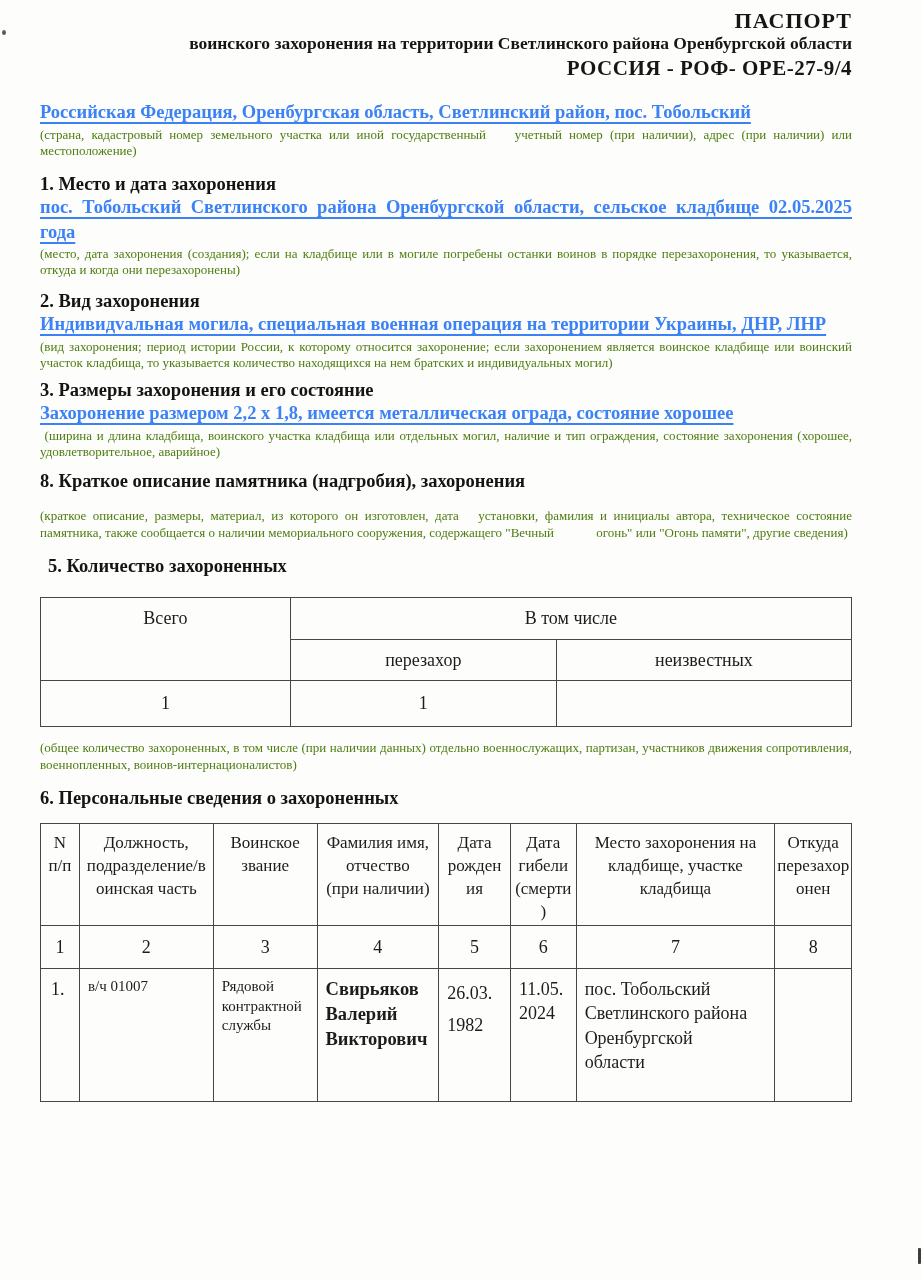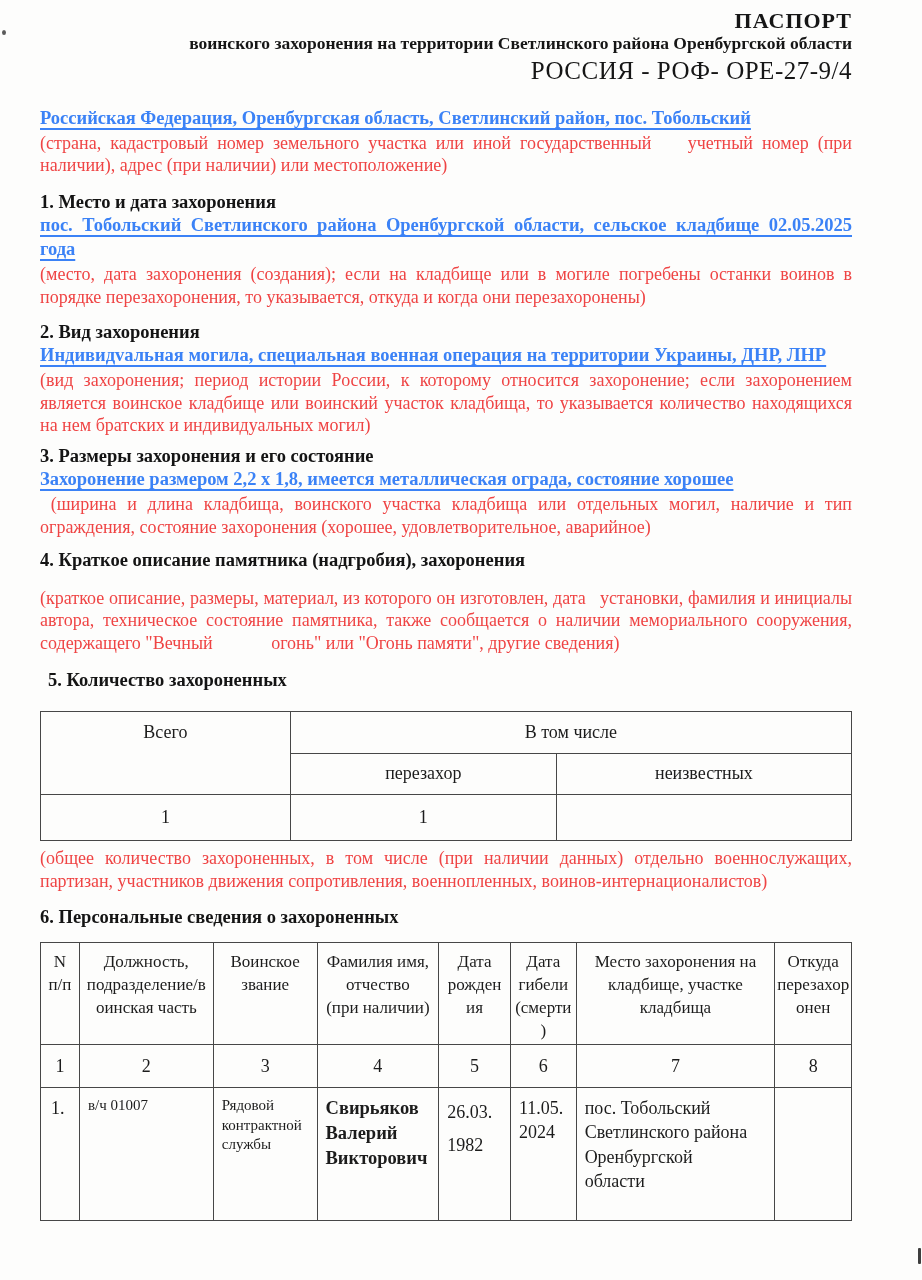--- a/index.html
+++ b/index.html
@@ -11,44 +11,44 @@
   }
   .page{
     position:relative;box-sizing:border-box;
     width:922px;height:1280px;
     background:#fdfdfc;
     padding:8px 70px 0 40px;
   }
   .center{text-align:right;}
   .doc-title{font-size:22px;font-weight:bold;line-height:1.15;letter-spacing:1px;color:#161616;}
   .doc-subtitle{font-size:17.5px;font-weight:bold;line-height:1.25;color:#161616;}
-  .doc-code{font-size:25px;font-weight:normal;line-height:1.3;letter-spacing:0.5px;color:#161616;}
+  .doc-code{font-size:21px;font-weight:bold;line-height:1.3;letter-spacing:0.5px;color:#161616;}
   .value{
     font-size:18.5px;font-weight:bold;line-height:1.3;color:#3b82f6;
     text-decoration:underline;text-underline-offset:3.5px;text-decoration-thickness:1.6px;
     text-align:justify;
   }
   .hint{
-    font-size:18px;line-height:1.26;color:#ef4444;
+    font-size:13px;line-height:1.26;color:#4d7c0f;
     text-align:justify;white-space:pre-wrap;
   }
   .sec-heading{font-size:18.5px;font-weight:bold;line-height:1.2;color:#141414;}
   
   .m-loc-value{margin-top:18px;}
   .m-loc-hint{margin-top:2px;}
   .m-s1-head{margin-top:14px;}
   .m-s1-hint{margin-top:2px;}
   .m-s2-head{margin-top:12px;}
   .m-s2-hint{margin-top:2px;}
   .m-s3-head{margin-top:8px;}
   .m-s3-hint{margin-top:2px;}
   .m-s4-head{margin-top:10px;}
   .m-s4-hint{margin-top:16px;}
   .m-s5-head{margin-top:14px;padding-left:8px;}
-  .m-note{margin-top:6px;}
+  .m-note{margin-top:13px;}
   .m-s6-head{margin-top:14px;}
 
   table{border-collapse:collapse;width:812px;}
   td{border:1.5px solid #474747;}
 
   .t5{margin-top:20px;font-size:18px;}
   .t5 td{text-align:center;vertical-align:middle;color:#1c1c1c;}
   .t5 .cell-total-h{vertical-align:top;padding-top:10px;}
   .t5 .r-incl{height:42px;}
   .t5 .r-sub td{height:38px;}
@@ -90,21 +90,21 @@
   <div class="hint m-s1-hint">(место, дата захоронения (создания); если на кладбище или в могиле погребены останки воинов в порядке перезахоронения, то указывается, откуда и когда они перезахоронены)</div>
 
   <div class="sec-heading m-s2-head">2. Вид захоронения</div>
   <div class="value">Индивидvальная могила, специальная военная операция на территории Украины, ДНР, ЛНР</div>
   <div class="hint m-s2-hint">(вид захоронения; период истории России, к которому относится захоронение; если захоронением является воинское кладбище или воинский участок кладбища, то указывается количество находящихся на нем братских и индивидуальных могил)</div>
 
   <div class="sec-heading m-s3-head">3. Размеры захоронения и его состояние</div>
   <div class="value">Захоронение размером 2,2 х 1,8, имеется металлическая ограда, состояние хорошее</div>
   <div class="hint m-s3-hint"> (ширина и длина кладбища, воинского участка кладбища или отдельных могил, наличие и тип ограждения, состояние захоронения (хорошее, удовлетворительное, аварийное)</div>
 
-  <div class="sec-heading m-s4-head">4. Краткое описание памятника (надгробия), захоронения</div>
+  <div class="sec-heading m-s4-head">8. Краткое описание памятника (надгробия), захоронения</div>
   <div class="hint m-s4-hint">(краткое описание, размеры, материал, из которого он изготовлен, дата   установки, фамилия и инициалы автора, техническое состояние памятника, также сообщается о наличии мемориального сооружения, содержащего "Вечный             огонь" или "Огонь памяти", другие сведения)</div>
 
   <div class="sec-heading m-s5-head">5. Количество захороненных</div>
 
   <table class="t5">
     <tbody>
         <tr class="r-incl">
       <td class="cell-total-h" style="width:30.8%" rowspan="2">Всего</td>
       <td colspan="2">В том числе</td>
     </tr>

